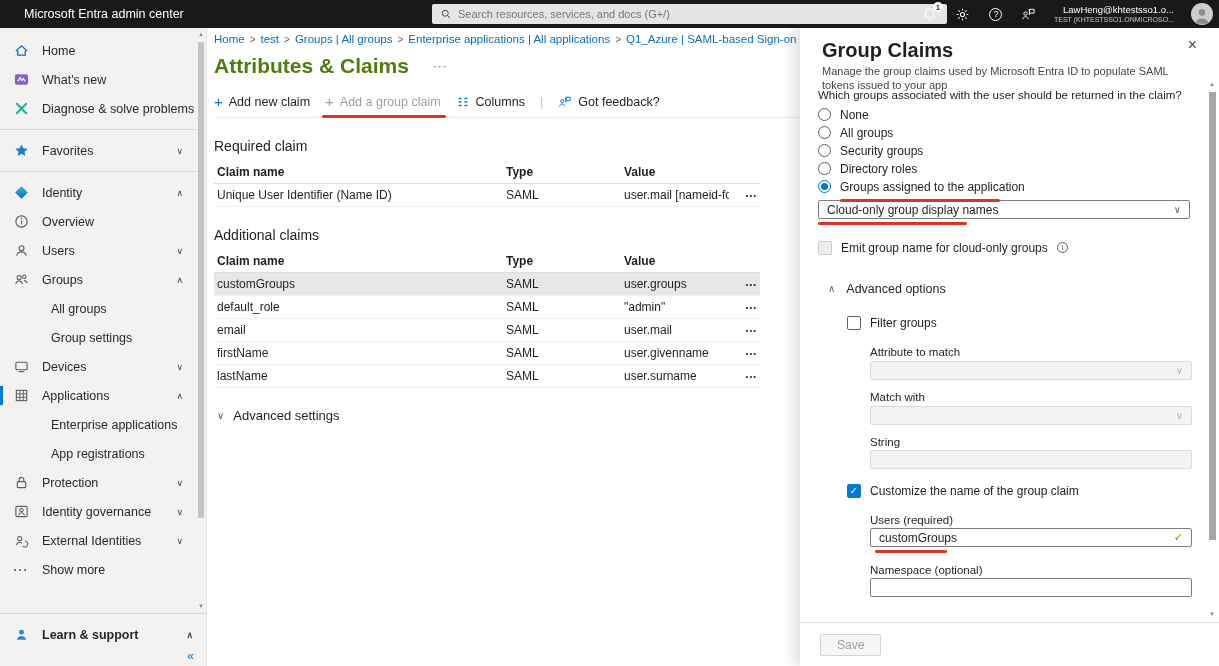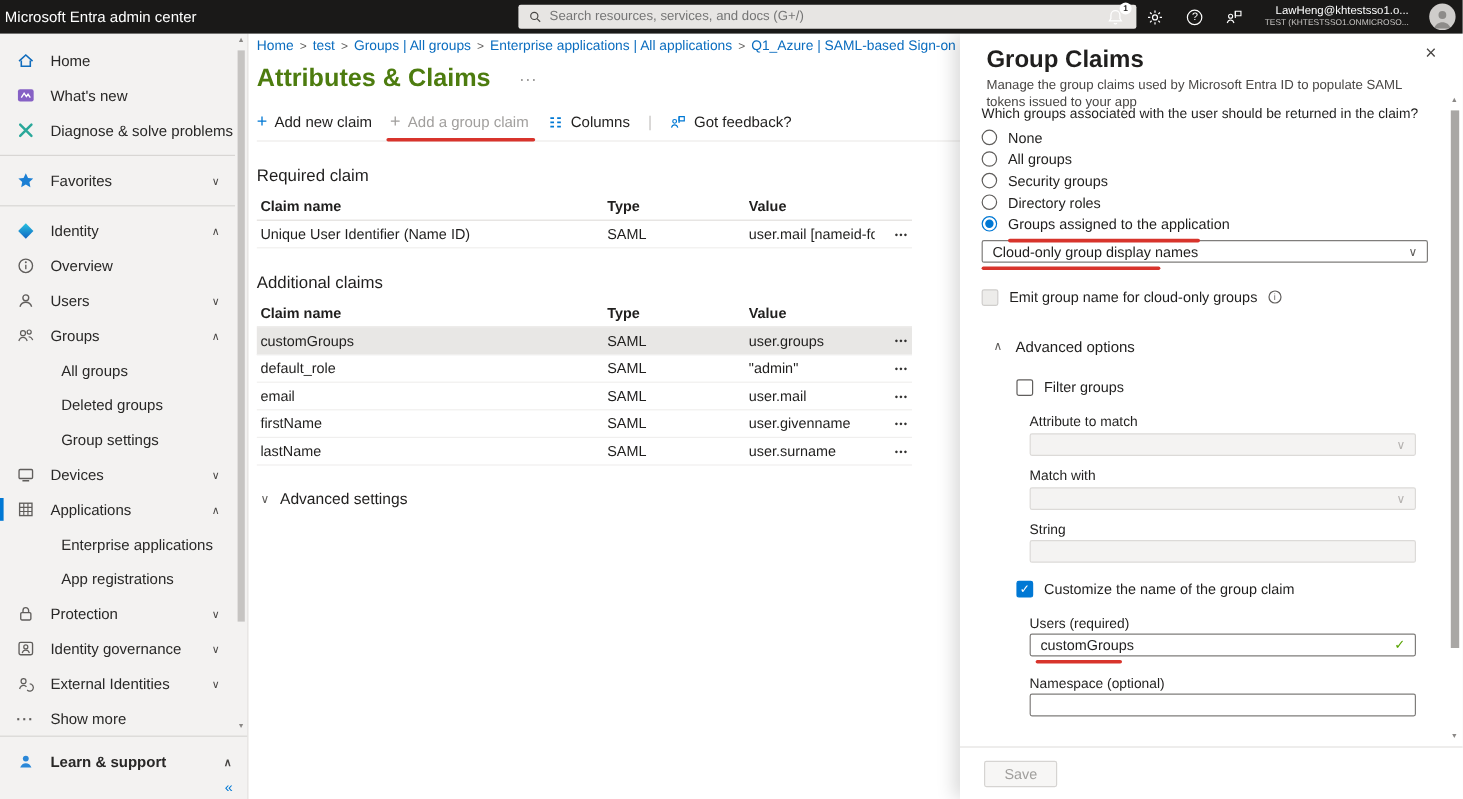--- a/index.html
+++ b/index.html
@@ -4,21 +4,21 @@
 <style>
   * { margin:0; padding:0; box-sizing:border-box; }
   html,body { width:1219px; height:666px; }
   body { position:relative; overflow:hidden; background:#fff; color:#201f1e;
          font-family:"Liberation Sans", sans-serif; }
   svg { display:block; }
 
   
   .topbar { position:absolute; top:0; left:0; width:100%; height:28px; background:#1a1918;
             color:#fff; display:flex; align-items:center; z-index:30; }
-  .topbar-title { font-size:12.5px; padding-left:4px; white-space:nowrap; }
+  .topbar-title { font-size:12.5px; padding-left:24px; white-space:nowrap; }
   .search-box { position:absolute; left:432px; top:4px; width:515px; height:20px; background:#e7e5e3;
                 border-radius:2px; display:flex; align-items:center; padding:0 8px; gap:6px; }
   .search-box input { border:none; background:transparent; outline:none; font-size:11px; color:#484644;
                       width:100%; font-family:inherit; }
   .topbar-right { position:absolute; right:6px; top:0; height:28px; display:flex; align-items:center; gap:17px; }
   .tb-icon { position:relative; width:16px; height:16px; display:flex; align-items:center; justify-content:center; cursor:pointer; }
   .badge { position:absolute; top:-4px; right:-5px; min-width:10px; height:10px; background:#fff; color:#1a1918;
            border-radius:50%; font-size:7px; font-weight:bold; display:flex; align-items:center; justify-content:center; }
   .help-circle { width:13px; height:13px; border:1px solid #fff; border-radius:50%; font-size:9px;
                  display:flex; align-items:center; justify-content:center; }
@@ -102,21 +102,21 @@
   .dropdown.disabled .dd-chev { color:#b5b2b0; }
   .check-row { display:flex; align-items:center; gap:9px; font-size:12px; height:15px; position:relative; }
   .checkbox { width:14px; height:14px; border:1px solid #605e5c; border-radius:2px; background:#fff; flex:none; cursor:pointer; }
   .checkbox.disabled { background:#edecea; border-color:#d0cecc; cursor:default; }
   .checkbox.checked { background:#0078d4; border-color:#0078d4; color:#fff; display:flex;
                       align-items:center; justify-content:center; font-size:10px; }
   .info-circle { width:11px; height:11px; border:1px solid #605e5c; border-radius:50%; font-size:7.5px;
                  color:#605e5c; display:inline-flex; align-items:center; justify-content:center; flex:none; }
   .adv-row { display:flex; align-items:center; gap:11px; font-size:12.5px; height:15px; margin-top:26px;
              padding-left:10px; cursor:pointer; }
-  .sub { margin-left:40px; }
+  .sub { margin-left:52px; }
   .sub-check { margin-left:29px; }
   .input { width:322px; height:19px; border:1px solid #7f7d7b; border-radius:2px; background:#fff;
            display:flex; align-items:center; padding:0 8px; font-size:12px; margin-top:1px; position:relative; }
   .input input { border:none; outline:none; background:transparent; width:92%; font-size:12px;
                  font-family:inherit; color:#201f1e; }
   .input.disabled { background:#f4f3f2; border-color:#dcdad8; }
   .valid-check { position:absolute; right:8px; color:#57a300; font-size:11px; }
   .panel-footer { position:absolute; bottom:0; left:0; right:0; height:44px; border-top:1px solid #e3e1df; background:#fff; }
   .save-btn { margin:11px 0 10px 20px; padding:3px 16px; font-size:12px; color:#a19f9d; background:#f7f6f5;
               border:1px solid #d6d4d2; border-radius:2px; font-family:inherit; cursor:default; }
@@ -272,23 +272,20 @@
             <circle cx="11" cy="5" r="1.8" fill="none" stroke="#605e5c" stroke-width="1.1"></circle>
             <path d="M1.8 13c.7-2.2 2.1-3.3 3.7-3.3s3 1.1 3.7 3.3" fill="none" stroke="#605e5c" stroke-width="1.1"></path>
             <path d="M10.5 9.2c1.8 0 3 1.1 3.7 3" fill="none" stroke="#605e5c" stroke-width="1.1"></path>
           </svg>
         </span>
       <span>Groups</span>
       <span class="nav-chevron">∧</span>
     </div>
     <div class="nav-item indent">
       <span>All groups</span>
-    </div>
-    <div class="nav-item indent">
-      <span>Deleted groups</span>
     </div>
     <div class="nav-item indent">
       <span>Group settings</span>
     </div>
     <div class="nav-item">
       <span class="nav-icon">
           <svg viewBox="0 0 16 16" width="15" height="15">
             <rect x="2" y="3.5" width="12" height="8" rx="1" fill="none" stroke="#605e5c" stroke-width="1.2"></rect>
             <line x1="5" y1="13.5" x2="11" y2="13.5" stroke="#605e5c" stroke-width="1.2"></line>
           </svg>

